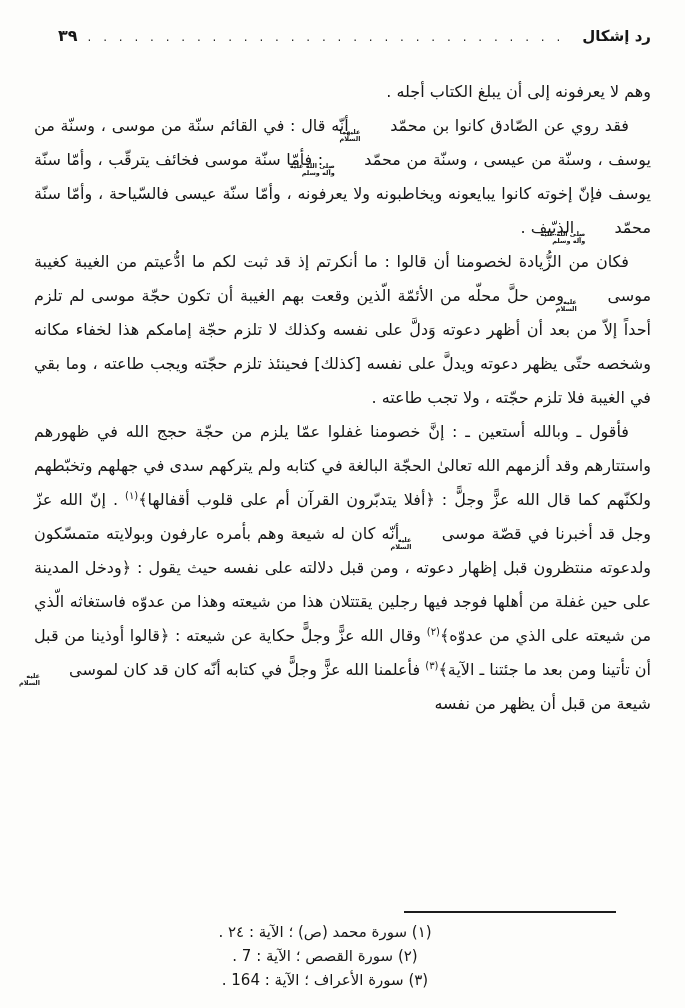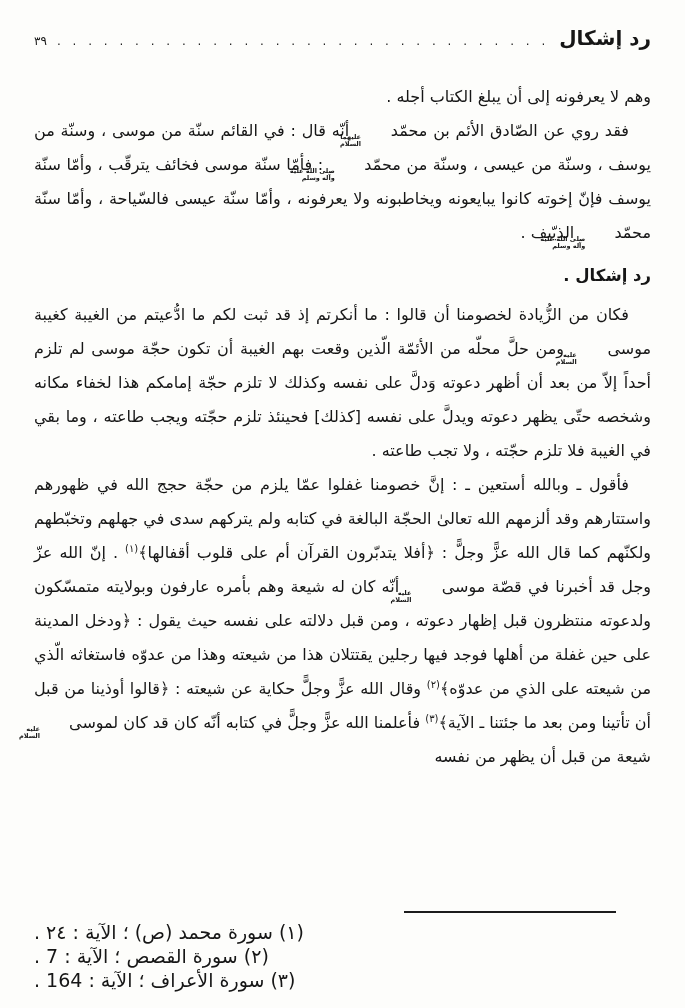--- a/index.html
+++ b/index.html
@@ -19,38 +19,39 @@
   }
 
   
   .page-header {
     display: flex;
     align-items: baseline;
     margin-bottom: 30px;
   }
   .running-title {
     font-weight: bold;
-    font-size: 20px;
+    font-size: 15px;
     white-space: nowrap;
   }
   .dot-leader {
     flex: 1;
     overflow: hidden;
     white-space: nowrap;
     font-size: 12px;
     letter-spacing: 4px;
     margin: 0 10px;
     color: #222;
     direction: ltr;
     text-align: center;
   }
   .page-number {
-    font-weight: normal;
-    font-size: 12px;
+    font-weight: bold;
+    font-size: 16px;
     white-space: nowrap;
+    margin-left: 24px;
   }
 
   
   .page-body {
     font-size: 16px;
     line-height: 34px;
     text-align: justify;
   }
   .para { margin: 0; }
   .para.indent { text-indent: 22px; }
@@ -84,22 +85,22 @@
     text-align: center;
   }
   .hon-line { display: block; white-space: nowrap; }
 
   
   .footnotes {
     position: absolute;
     right: 69px;
     left: 34px;
     bottom: 16px;
-    text-align: left;
-    font-size: 19px;
+    text-align: center;
+    font-size: 15px;
     line-height: 24px;
   }
   .fn-separator {
     width: 212px;
     border-top: 2px solid #1c1c1c;
     margin-bottom: 7px;
   }
   .footnote { display: block; }
 </style>
 </head>
@@ -110,32 +111,31 @@
   <div class="page-header">
     <span class="running-title">رد إشكال</span>
     <span class="dot-leader">. . . . . . . . . . . . . . . . . . . . . . . . . . . . . . . . . . . . . . . . . . . .</span>
     <span class="page-number">٣٩</span>
   </div>
 
   <div class="page-body">
 
     <p class="para tail">وهم لا يعرفونه إلى أن يبلغ الكتاب أجله .</p>
 
-    <p class="para indent"><span>فقد روي عن الصّادق الأئم بن محمّد </span><span class="honorific">
+    <p class="para indent"><span>فقد روي عن الصّادق كانوا بن محمّد </span><span class="honorific">
           <span class="hon-line">عليهما</span>
           <span class="hon-line">السلام</span>
         </span><span> أنّه قال : في القائم سنّة من موسى ، وسنّة من يوسف ، وسنّة من عيسى ، وسنّة من محمّد </span><span class="honorific">
           <span class="hon-line">صلى الله عليه</span>
           <span class="hon-line">وآله وسلم</span>
         </span><span> : فأمّا سنّة موسى فخائف يترقّب ، وأمّا سنّة يوسف فإنّ إخوته كانوا يبايعونه ويخاطبونه ولا يعرفونه ، وأمّا سنّة عيسى فالسّياحة ، وأمّا سنّة محمّد </span><span class="honorific">
           <span class="hon-line">صلى الله عليه</span>
           <span class="hon-line">وآله وسلم</span>
         </span><span> الذيّيف . </span></p>
 
-    <h2 class="section-heading">رد إشكال .</h2>
 
     <p class="para indent"><span>فكان من الزُّيادة لخصومنا أن قالوا : ما أنكرتم إذ قد ثبت لكم ما ادُّعيتم من الغيبة كغيبة موسى </span><span class="honorific">
           <span class="hon-line">عليه</span>
           <span class="hon-line">السلام</span>
         </span><span> ومن حلَّ محلّه من الأئمّة الّذين وقعت بهم الغيبة أن تكون حجّة موسى لم تلزم أحداً إلاّ من بعد أن أظهر دعوته وَدلَّ على نفسه وكذلك لا تلزم حجّة إمامكم هذا لخفاء مكانه وشخصه حتّى يظهر دعوته ويدلَّ على نفسه [كذلك] فحينئذ تلزم حجّته ويجب طاعته ، وما بقي في الغيبة فلا تلزم حجّته ، ولا تجب طاعته . </span></p>
 
     <p class="para indent"><span class="bold">فأقول</span><span> ـ وبالله أستعين ـ : إنَّ خصومنا غفلوا عمّا يلزم من حجّة حجج الله في ظهورهم واستتارهم وقد ألزمهم الله تعالىٰ الحجّة البالغة في كتابه ولم يتركهم سدى في جهلهم وتخبّطهم ولكنّهم كما قال الله عزًّ وجلًّ : </span><span class="bold">﴿أفلا يتدبّرون القرآن أم على قلوب أقفالها﴾</span><sup class="fn-ref">(١)</sup><span> . إنّ الله عزّ وجل قد أخبرنا في قصّة موسى </span><span class="honorific">
           <span class="hon-line">عليه</span>
           <span class="hon-line">السلام</span>
         </span><span> أنّه كان له شيعة وهم بأمره عارفون وبولايته متمسّكون ولدعوته منتظرون قبل إظهار دعوته ، ومن قبل دلالته على نفسه حيث يقول : </span><span class="bold">﴿ودخل المدينة على حين غفلة من أهلها فوجد فيها رجلين يقتتلان هذا من شيعته وهذا من عدوّه فاستغاثه الّذي من شيعته على الذي من عدوّه﴾</span><sup class="fn-ref">(٢)</sup><span> وقال الله عزًّ وجلًّ حكاية عن شيعته : </span><span class="bold">﴿قالوا أوذينا من قبل أن تأتينا ومن بعد ما جئتنا ـ الآية﴾</span><sup class="fn-ref">(٣)</sup><span class="bold"> فأعلمنا الله عزًّ وجلًّ</span><span> في كتابه أنّه كان قد كان لموسى </span><span class="honorific">

